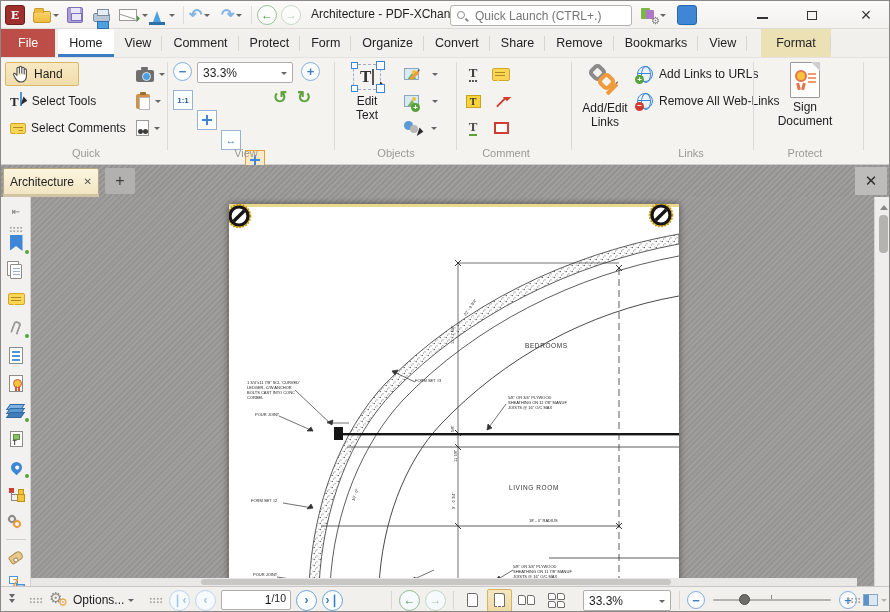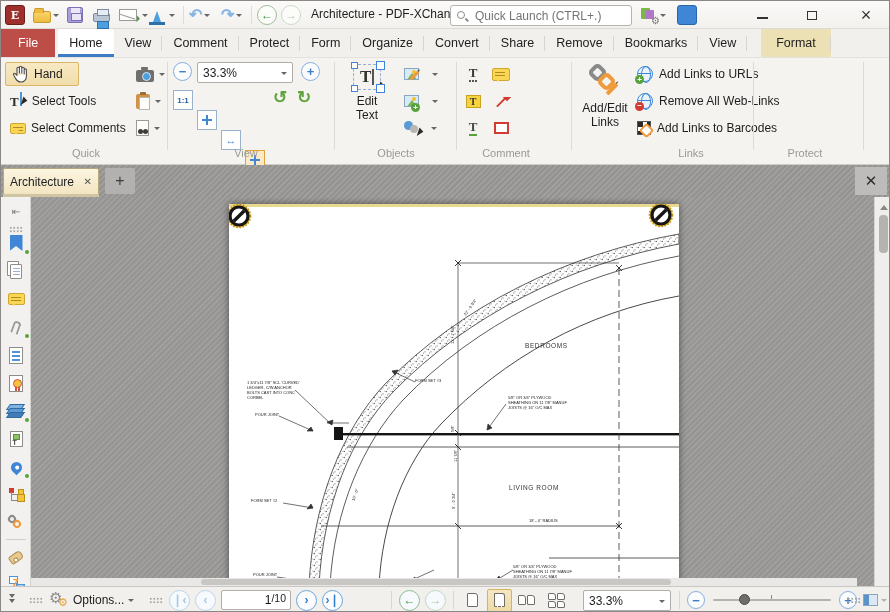--- a/index.html
+++ b/index.html
@@ -458,27 +458,34 @@
           <span class="plusbadge" style="left:-3px;bottom:-3px;top:auto;">+</span>
         </span>
       <span>Add Links to URLs</span>
     </div>
     <div class="linkrow" style="left:636px;top:31px;">
       <span class="globe">
           <span class="minusbadge" style="left:-3px;bottom:-3px;top:auto;">−</span>
         </span>
       <span>Remove All Web-Links</span>
     </div>
-    <div class="linkrow" style="left:636px;top:58px;">
-      <span class="qr"></span>
-      <span>Add Links to Barcodes</span>
-    </div>
     <div class="glabel" style="left:650px;width:80px;">Links</div>
     <div class="gsep" style="left:752px;"></div>
 
+    <div class="bigbtn" style="left:768px;top:4px;width:72px;">
+      <span class="signdoc">
+          <span class="fold"></span>
+          <span class="ros"></span>
+          <span class="leg1"></span>
+          <span class="leg2"></span>
+          <span class="lines"></span>
+        </span>
+      <span style="margin-top:3px;">Sign</span>
+      <span>Document</span>
+    </div>
     <div class="glabel" style="left:765px;width:78px;">Protect</div>
     <div class="gsep" style="left:862px;"></div>
   </div>
 
   <div class="doctabs">
     <div class="dtab">
       <span>Architecture</span>
       <span style="font-size:10px;color:#555;margin-left:auto;">✕</span>
     </div>
     <div class="dtab-under"></div>

